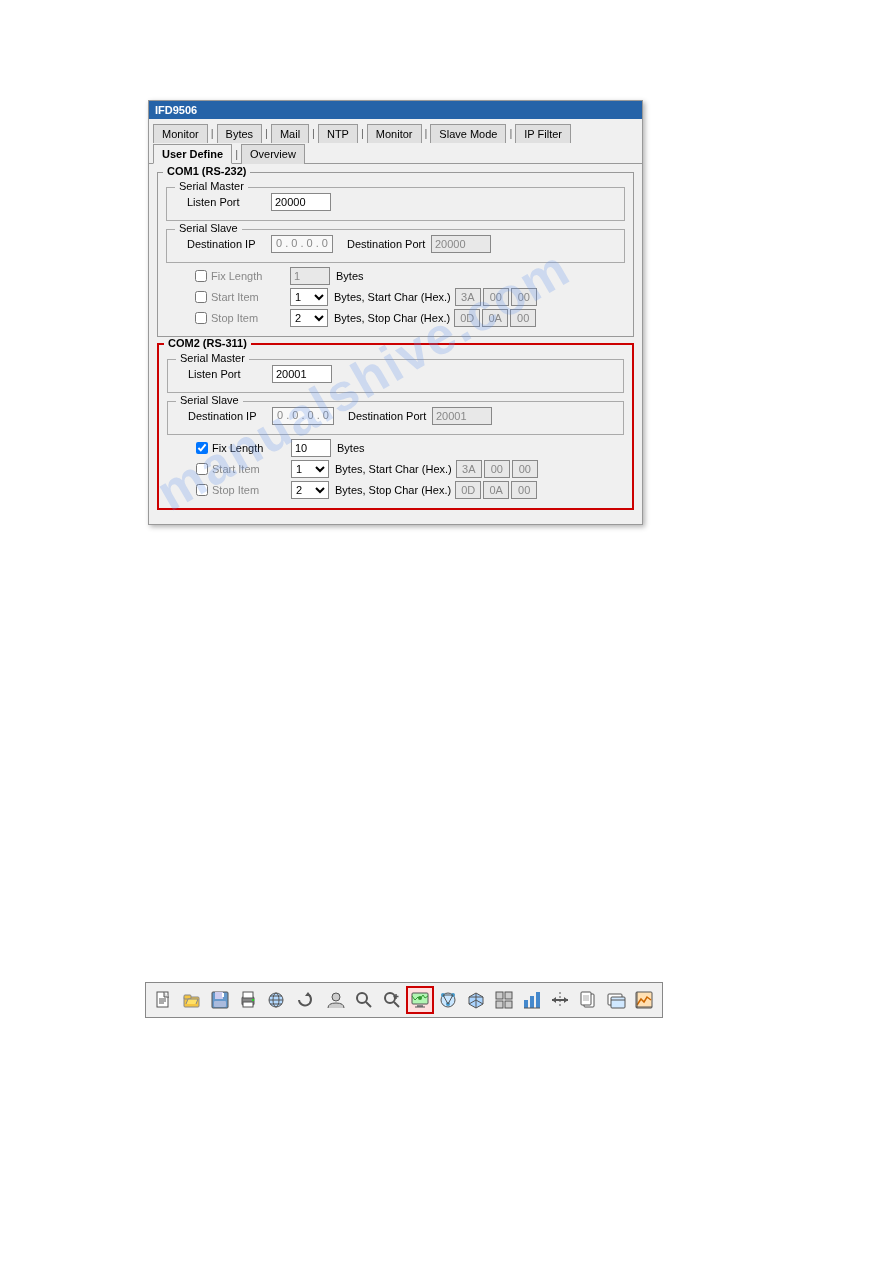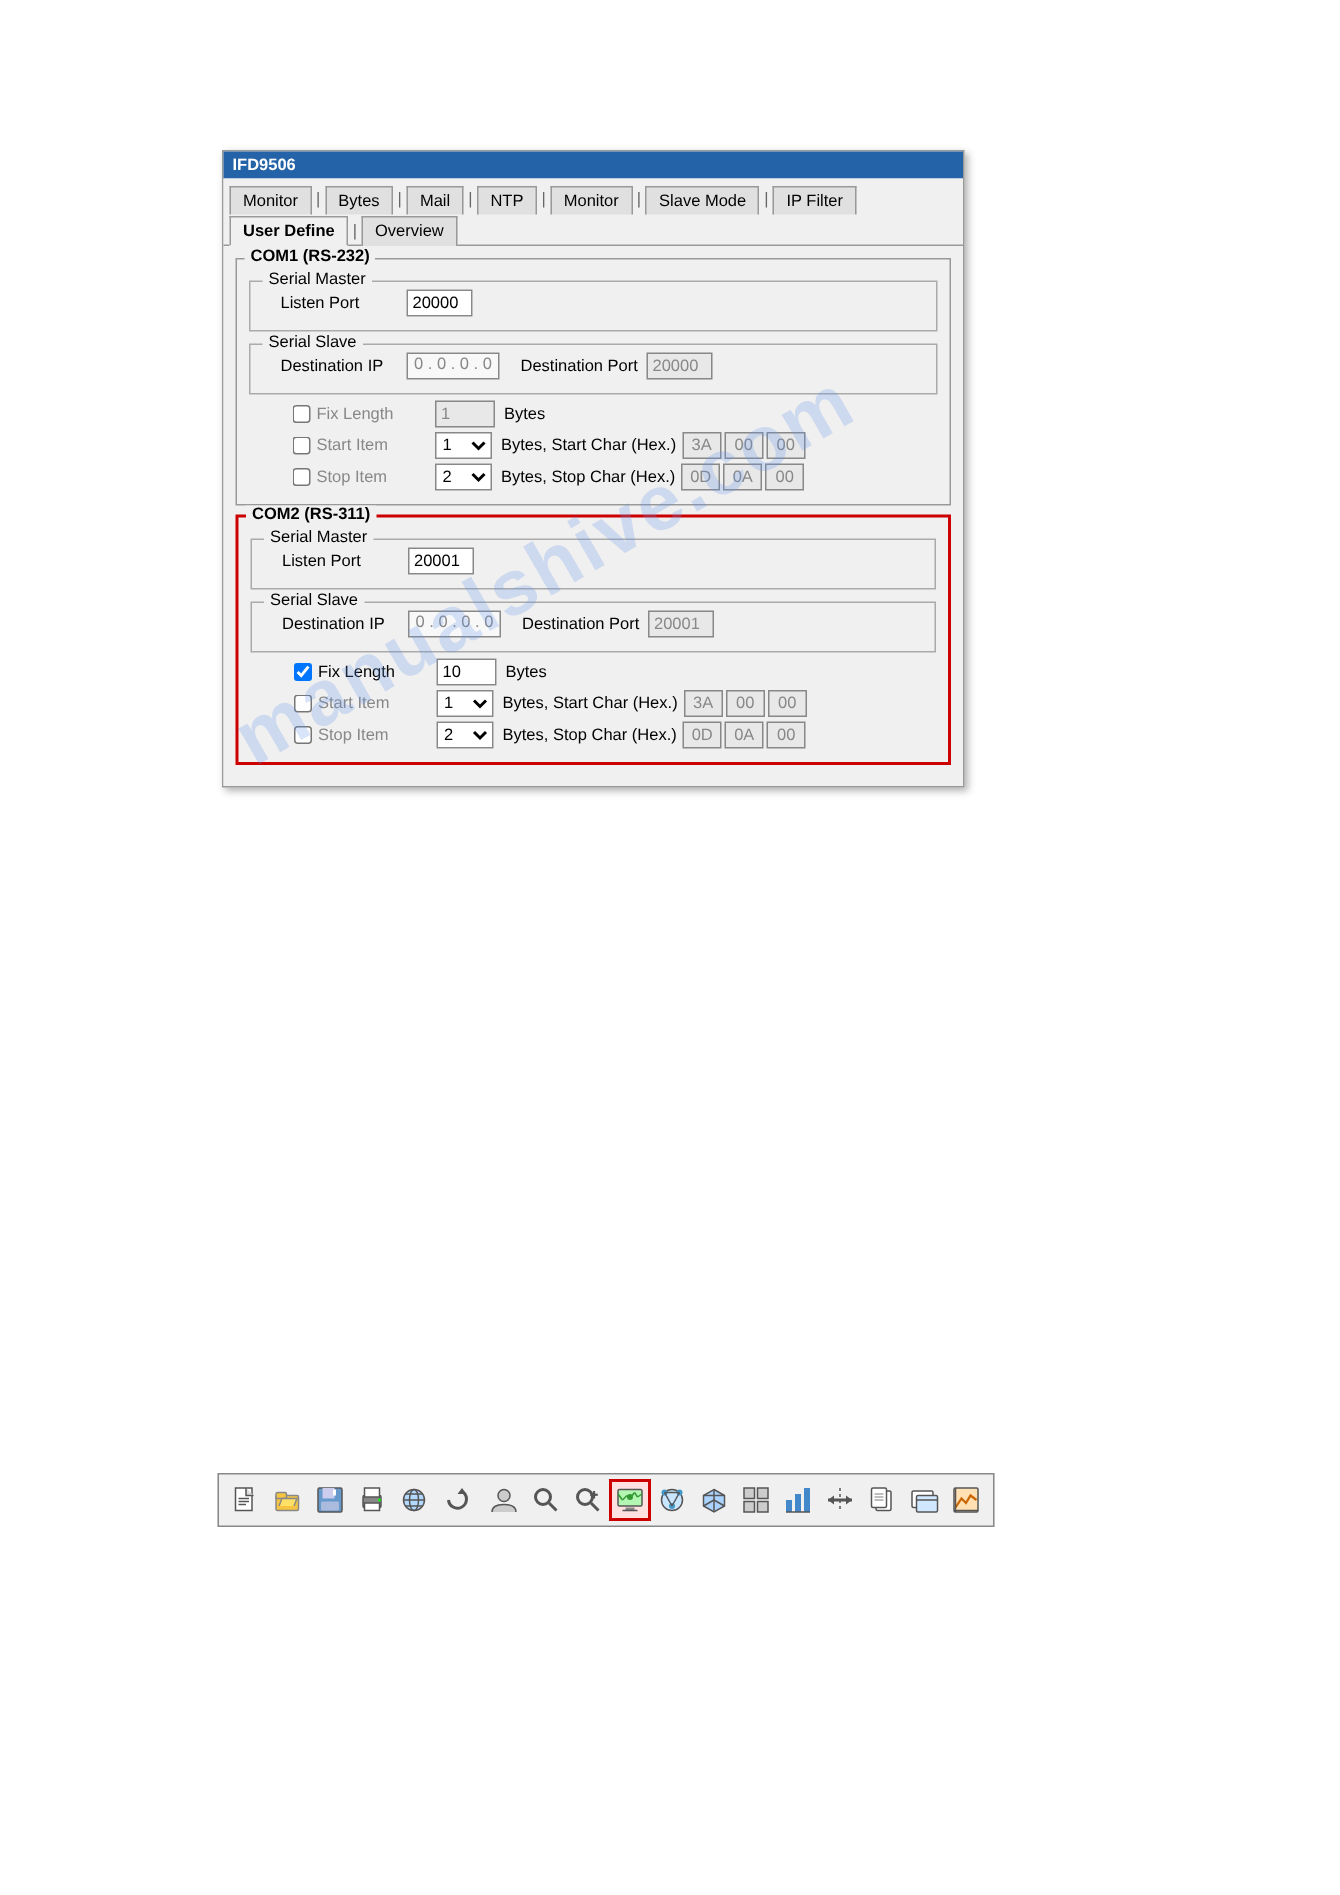--- a/index.html
+++ b/index.html
@@ -156,21 +156,21 @@
     .form-input {
       height: 18px;
       border: 1px solid #888;
       background: #fff;
       padding: 1px 3px;
       font-size: 11px;
       outline: none;
     }
 
     .form-input.port-input {
-      width: 44px;
+      width: 60px;
     }
 
     .form-input.small-hex {
       width: 26px;
       text-align: center;
     }
 
     .form-input.disabled {
       background: #e8e8e8;
       color: #888;

